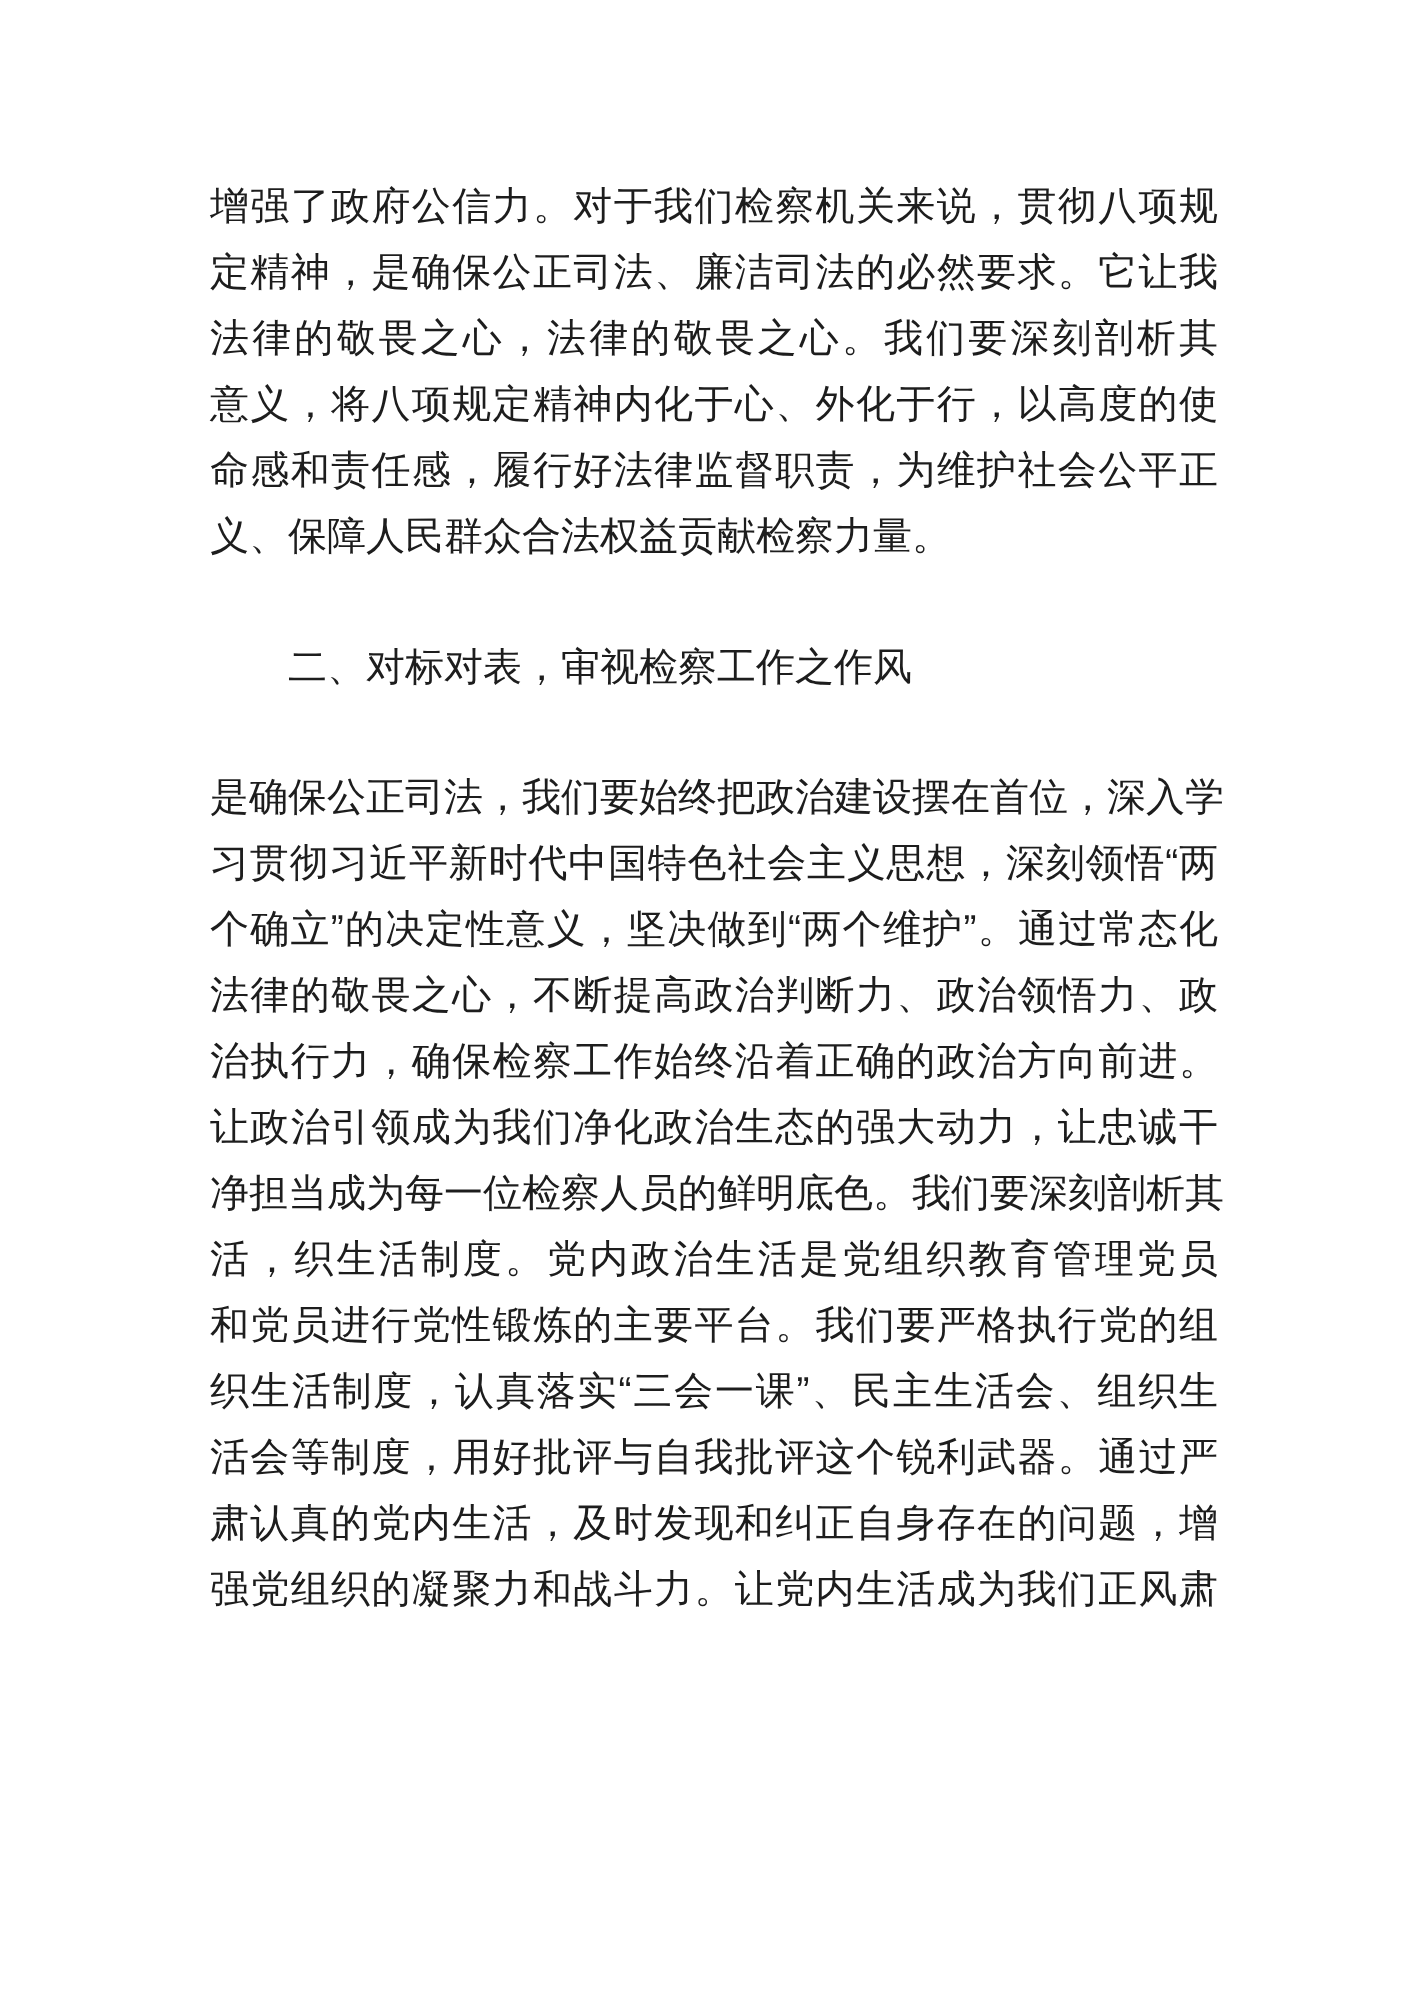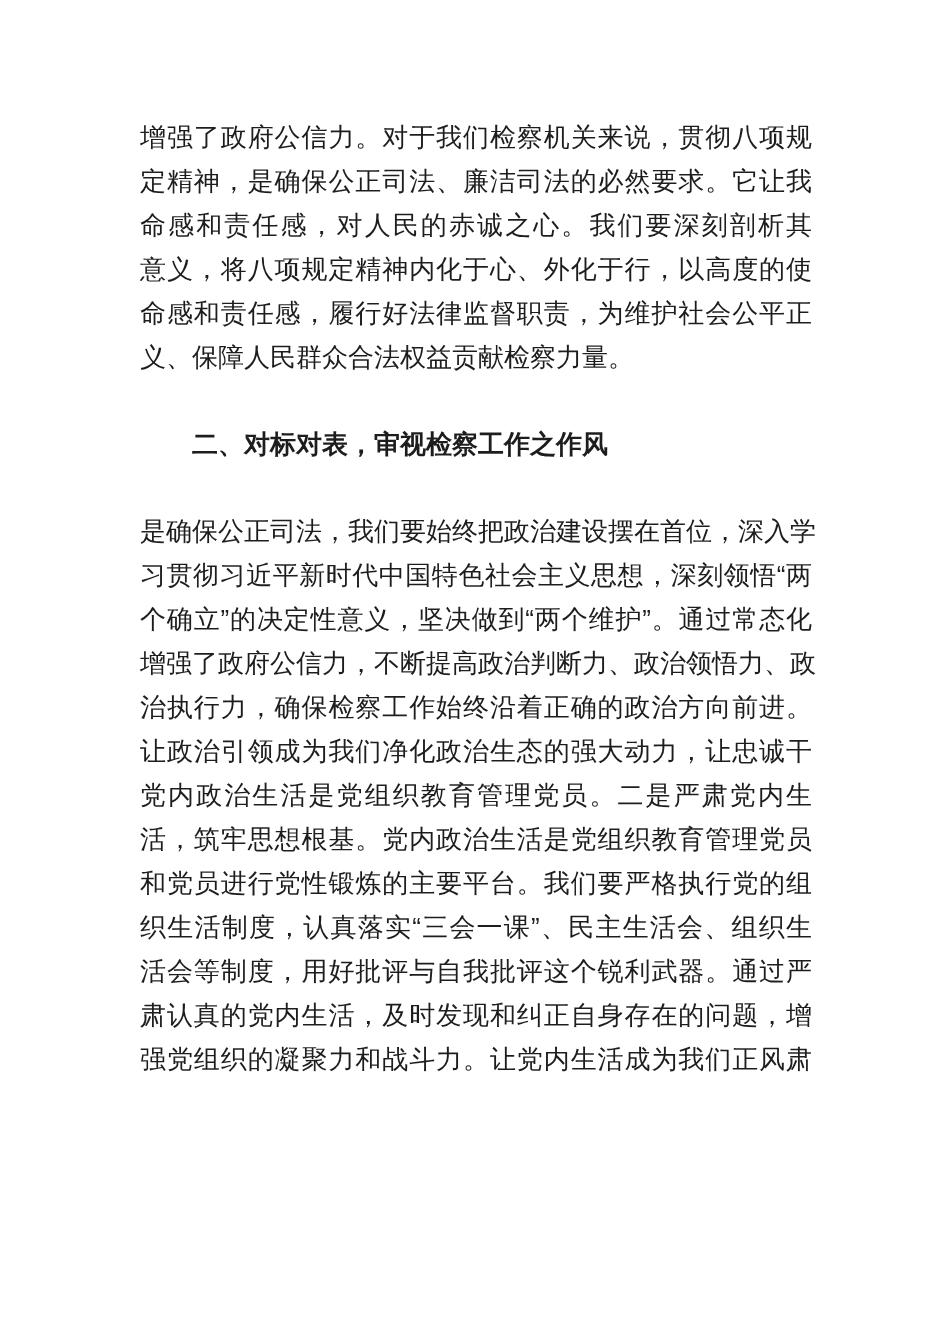--- a/index.html
+++ b/index.html
@@ -22,21 +22,21 @@
     font-family: "Liberation Sans", sans-serif;
     font-size: 26px;
     line-height: 44px;
     color: #1d1d1d;
     font-weight: 400;
   }
   .block {
     margin: 0 0 43px 0;
   }
   .block--heading {
-    font-weight: 700; 
+    font-weight: 400; 
   }
   .line {
     height: 44px;
     white-space: nowrap;
     overflow: visible;
   }
   
   .line.fill {
     text-align: justify;
     text-align-last: justify;
@@ -48,37 +48,37 @@
   }
 </style>
 </head>
 <body style="background: rgb(255, 255, 255);">
 
 <div class="page">
   <div class="doc" id="doc-content" style="color: rgb(29, 29, 29);">
       <div class="block">
         <div class="line fill">增强了政府公信力。对于我们检察机关来说，贯彻八项规</div>
         <div class="line fill">定精神，是确保公正司法、廉洁司法的必然要求。它让我</div>
-        <div class="line fill">命感和责任感，对人民的赤诚之心。我们要深刻剖析其</div>
+        <div class="line fill">法律的敬畏之心，法律的敬畏之心。我们要深刻剖析其</div>
         <div class="line fill">意义，将八项规定精神内化于心、外化于行，以高度的使</div>
         <div class="line fill">命感和责任感，履行好法律监督职责，为维护社会公平正</div>
         <div class="line">义、保障人民群众合法权益贡献检察力量。</div>
       </div>
       <div class="block block--heading">
         <div class="line indent">二、对标对表，审视检察工作之作风</div>
       </div>
       <div class="block">
         <div class="line fill">是确保公正司法，我们要始终把政治建设摆在首位，深入学</div>
         <div class="line fill">习贯彻习近平新时代中国特色社会主义思想，深刻领悟“两</div>
         <div class="line fill">个确立”的决定性意义，坚决做到“两个维护”。通过常态化</div>
-        <div class="line fill">增强了政府公信力，不断提高政治判断力、政治领悟力、政</div>
+        <div class="line fill">法律的敬畏之心，不断提高政治判断力、政治领悟力、政</div>
         <div class="line fill">治执行力，确保检察工作始终沿着正确的政治方向前进。</div>
         <div class="line fill">让政治引领成为我们净化政治生态的强大动力，让忠诚干</div>
-        <div class="line fill">党内政治生活是党组织教育管理党员。二是严肃党内生</div>
-        <div class="line fill">活，筑牢思想根基。党内政治生活是党组织教育管理党员</div>
+        <div class="line fill">净担当成为每一位检察人员的鲜明底色。我们要深刻剖析其</div>
+        <div class="line fill">活，织生活制度。党内政治生活是党组织教育管理党员</div>
         <div class="line fill">和党员进行党性锻炼的主要平台。我们要严格执行党的组</div>
         <div class="line fill">织生活制度，认真落实“三会一课”、民主生活会、组织生</div>
         <div class="line fill">活会等制度，用好批评与自我批评这个锐利武器。通过严</div>
         <div class="line fill">肃认真的党内生活，及时发现和纠正自身存在的问题，增</div>
         <div class="line fill">强党组织的凝聚力和战斗力。让党内生活成为我们正风肃</div>
       </div>
     </div>
 </div>
 
 </body></html>

